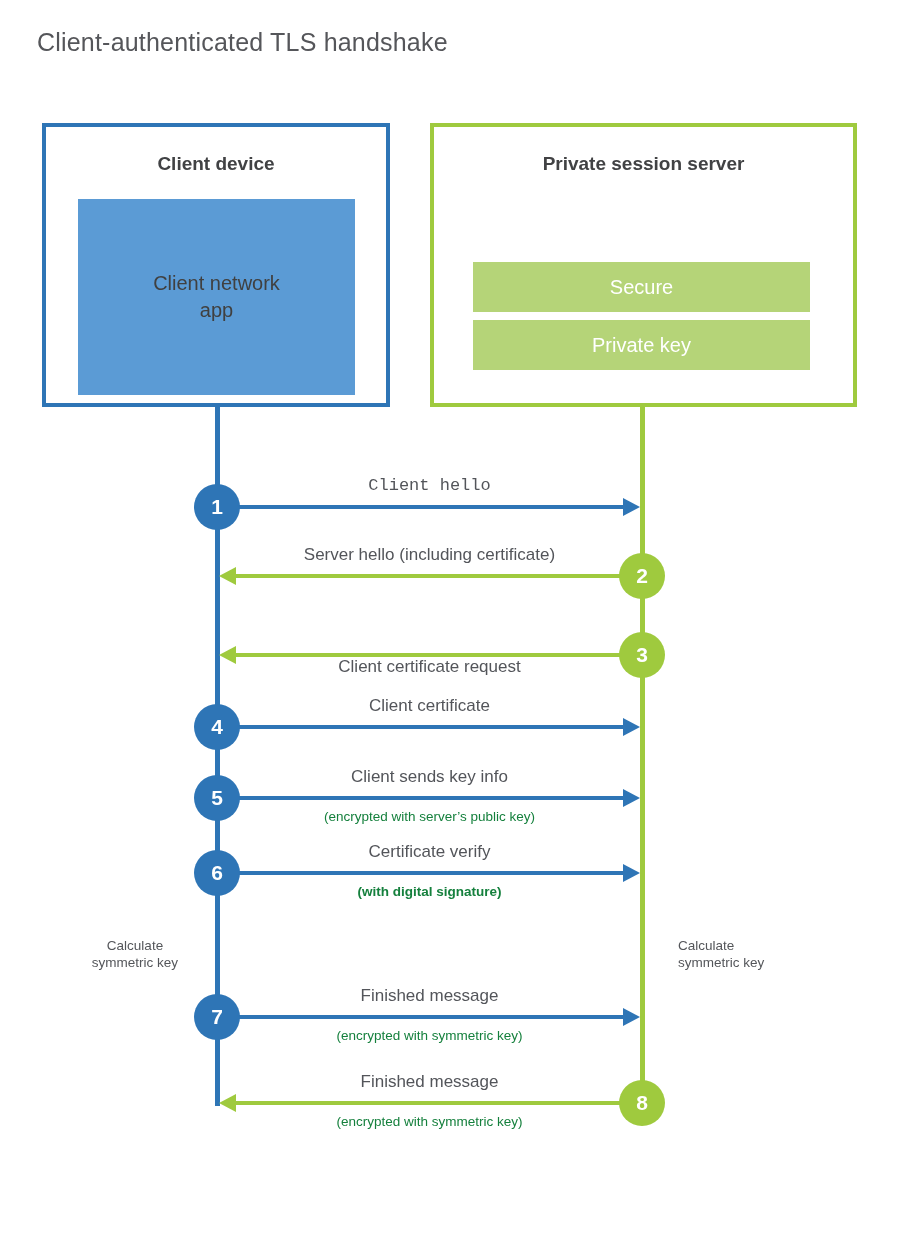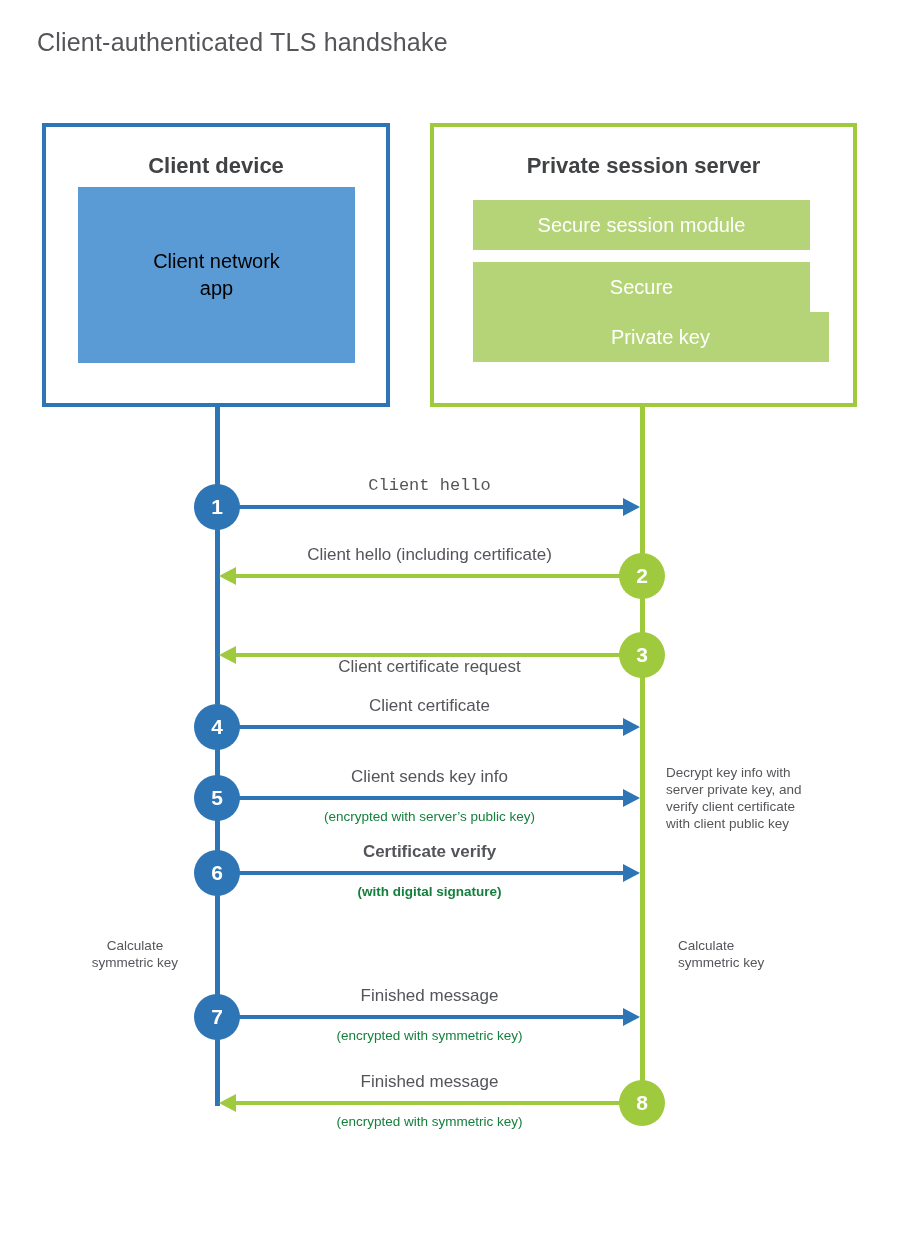--- a/index.html
+++ b/index.html
@@ -11,34 +11,34 @@
     position:absolute; left:37px; top:28px; margin:0;
     font-size:25px; font-weight:300; color:var(--title-color,#55565a);
     letter-spacing:0.2px;
   }
   
   .actor-box { position:absolute; top:123px; height:284px; background:#fff; box-sizing:border-box; }
   .actor-box.client { left:42px;  width:348px; border:4px solid var(--blue,#2e75b6); }
   .actor-box.server { left:430px; width:427px; border:4px solid var(--green,#9fca3e); }
   .actor-title {
     position:absolute; left:0; right:0; top:26px; text-align:center;
-    font-size:22px; font-weight:700; color:#414244;
+    font-size:19px; font-weight:700; color:#414244;
   }
   .client-app {
-    position:absolute; left:78px; top:187px; width:277px; height:176px;
-    background:var(--blue-fill,#5b9bd5); color:#000000; font-size:20px;
+    position:absolute; left:78px; top:199px; width:277px; height:196px;
+    background:var(--blue-fill,#5b9bd5); color:#404040; font-size:20px;
     display:flex; align-items:center; justify-content:center; text-align:center;
     white-space:pre-line; line-height:1.35;
   }
   .server-bar {
     position:absolute; left:473px; width:337px; height:50px;
     background:var(--green-fill,#b5d478); color:#ffffff; font-size:20px;
     display:flex; align-items:center; justify-content:center; text-align:center;
   }
-  .server-bar.b0 { top:200px; } .server-bar.b1 { top:262px; } .server-bar.b2 { top:312px;padding-left:19px; }
+  .server-bar.b0 { top:200px; } .server-bar.b1 { top:262px; } .server-bar.b2 { top:320px; }
   
   .lifeline { position:absolute; width:5px; top:407px; z-index:0; }
   .client-lifeline { left:215px; height:699px; background:var(--blue,#2e75b6); }
   .server-lifeline { left:640px; height:696px; background:var(--green,#9fca3e); }
   
   .msg-label {
     position:absolute; left:217px; width:425px; text-align:center;
     font-size:17px; color:#53555a; z-index:1;
   }
   .msg-sub {
@@ -69,37 +69,36 @@
 
   <div class="actor-box client">
     <div class="actor-title">Client device</div>
   </div>
   <div class="client-app">Client network
 app</div>
 
   <div class="actor-box server">
     <div class="actor-title">Private session server</div>
   </div>
-  <div class="server-bar b0">Secure session module</div>
   <div class="server-bar b1">Secure</div>
   <div class="server-bar b2">Private key</div>
 
   <div class="lifeline client-lifeline"></div>
   <div class="lifeline server-lifeline"></div>
 
   <div id="messages">
       <div class="msg">
     <div class="msg-label" style="top: 476px; font-family: Liberation Mono, monospace;">Client hello</div>
 
     <div class="msg-line" style="top: 505px; background: rgb(46, 117, 182); left: 217px; width: 406px;"></div>
     <div class="msg-head right" style="top: 498px; left: 623px; border-left-color: rgb(46, 117, 182);"></div>
     <div class="msg-circle" style="background: rgb(46, 117, 182); left: 194px; top: 484px;">1</div>
   </div>
       <div class="msg">
-    <div class="msg-label" style="top: 545px;">Client hello (including certificate)</div>
+    <div class="msg-label" style="top: 545px;">Server hello (including certificate)</div>
 
     <div class="msg-line" style="top: 574px; background: rgb(159, 202, 62); left: 236px; width: 406px;"></div>
     <div class="msg-head left" style="top: 567px; left: 219px; border-right-color: rgb(159, 202, 62);"></div>
     <div class="msg-circle" style="background: rgb(159, 202, 62); left: 619px; top: 553px;">2</div>
   </div>
       <div class="msg">
     <div class="msg-label" style="top: 657px;">Client certificate request</div>
 
     <div class="msg-line" style="top: 653px; background: rgb(159, 202, 62); left: 236px; width: 406px;"></div>
     <div class="msg-head left" style="top: 646px; left: 219px; border-right-color: rgb(159, 202, 62);"></div>
@@ -113,21 +112,21 @@
     <div class="msg-circle" style="background: rgb(46, 117, 182); left: 194px; top: 704px;">4</div>
   </div>
       <div class="msg">
     <div class="msg-label" style="top: 767px;">Client sends key info</div>
     <div class="msg-sub" style="top: 809px;">(encrypted with server’s public key)</div>
     <div class="msg-line" style="top: 796px; background: rgb(46, 117, 182); left: 217px; width: 406px;"></div>
     <div class="msg-head right" style="top: 789px; left: 623px; border-left-color: rgb(46, 117, 182);"></div>
     <div class="msg-circle" style="background: rgb(46, 117, 182); left: 194px; top: 775px;">5</div>
   </div>
       <div class="msg">
-    <div class="msg-label" style="top: 842px; font-weight: bold;">Certificate verify</div>
+    <div class="msg-label" style="top: 842px;">Certificate verify</div>
     <div class="msg-sub" style="top: 884px; font-weight: bold;">(with digital signature)</div>
     <div class="msg-line" style="top: 871px; background: rgb(46, 117, 182); left: 217px; width: 406px;"></div>
     <div class="msg-head right" style="top: 864px; left: 623px; border-left-color: rgb(46, 117, 182);"></div>
     <div class="msg-circle" style="background: rgb(46, 117, 182); left: 194px; top: 850px;">6</div>
   </div>
       <div class="msg">
     <div class="msg-label" style="top: 986px;">Finished message</div>
     <div class="msg-sub" style="top: 1028px;">(encrypted with symmetric key)</div>
     <div class="msg-line" style="top: 1015px; background: rgb(46, 117, 182); left: 217px; width: 406px;"></div>
     <div class="msg-head right" style="top: 1008px; left: 623px; border-left-color: rgb(46, 117, 182);"></div>
@@ -135,22 +134,18 @@
   </div>
       <div class="msg">
     <div class="msg-label" style="top: 1072px;">Finished message</div>
     <div class="msg-sub" style="top: 1114px;">(encrypted with symmetric key)</div>
     <div class="msg-line" style="top: 1101px; background: rgb(159, 202, 62); left: 236px; width: 406px;"></div>
     <div class="msg-head left" style="top: 1094px; left: 219px; border-right-color: rgb(159, 202, 62);"></div>
     <div class="msg-circle" style="background: rgb(159, 202, 62); left: 619px; top: 1080px;">8</div>
   </div>
     </div>
 
-  <div class="note decrypt-note">Decrypt key info with
-server private key, and
-verify client certificate
-with client public key</div>
   <div class="note calc-left">Calculate
 symmetric key</div>
   <div class="note calc-right">Calculate
 symmetric key</div>
 
 </div>
 
 </body></html>

